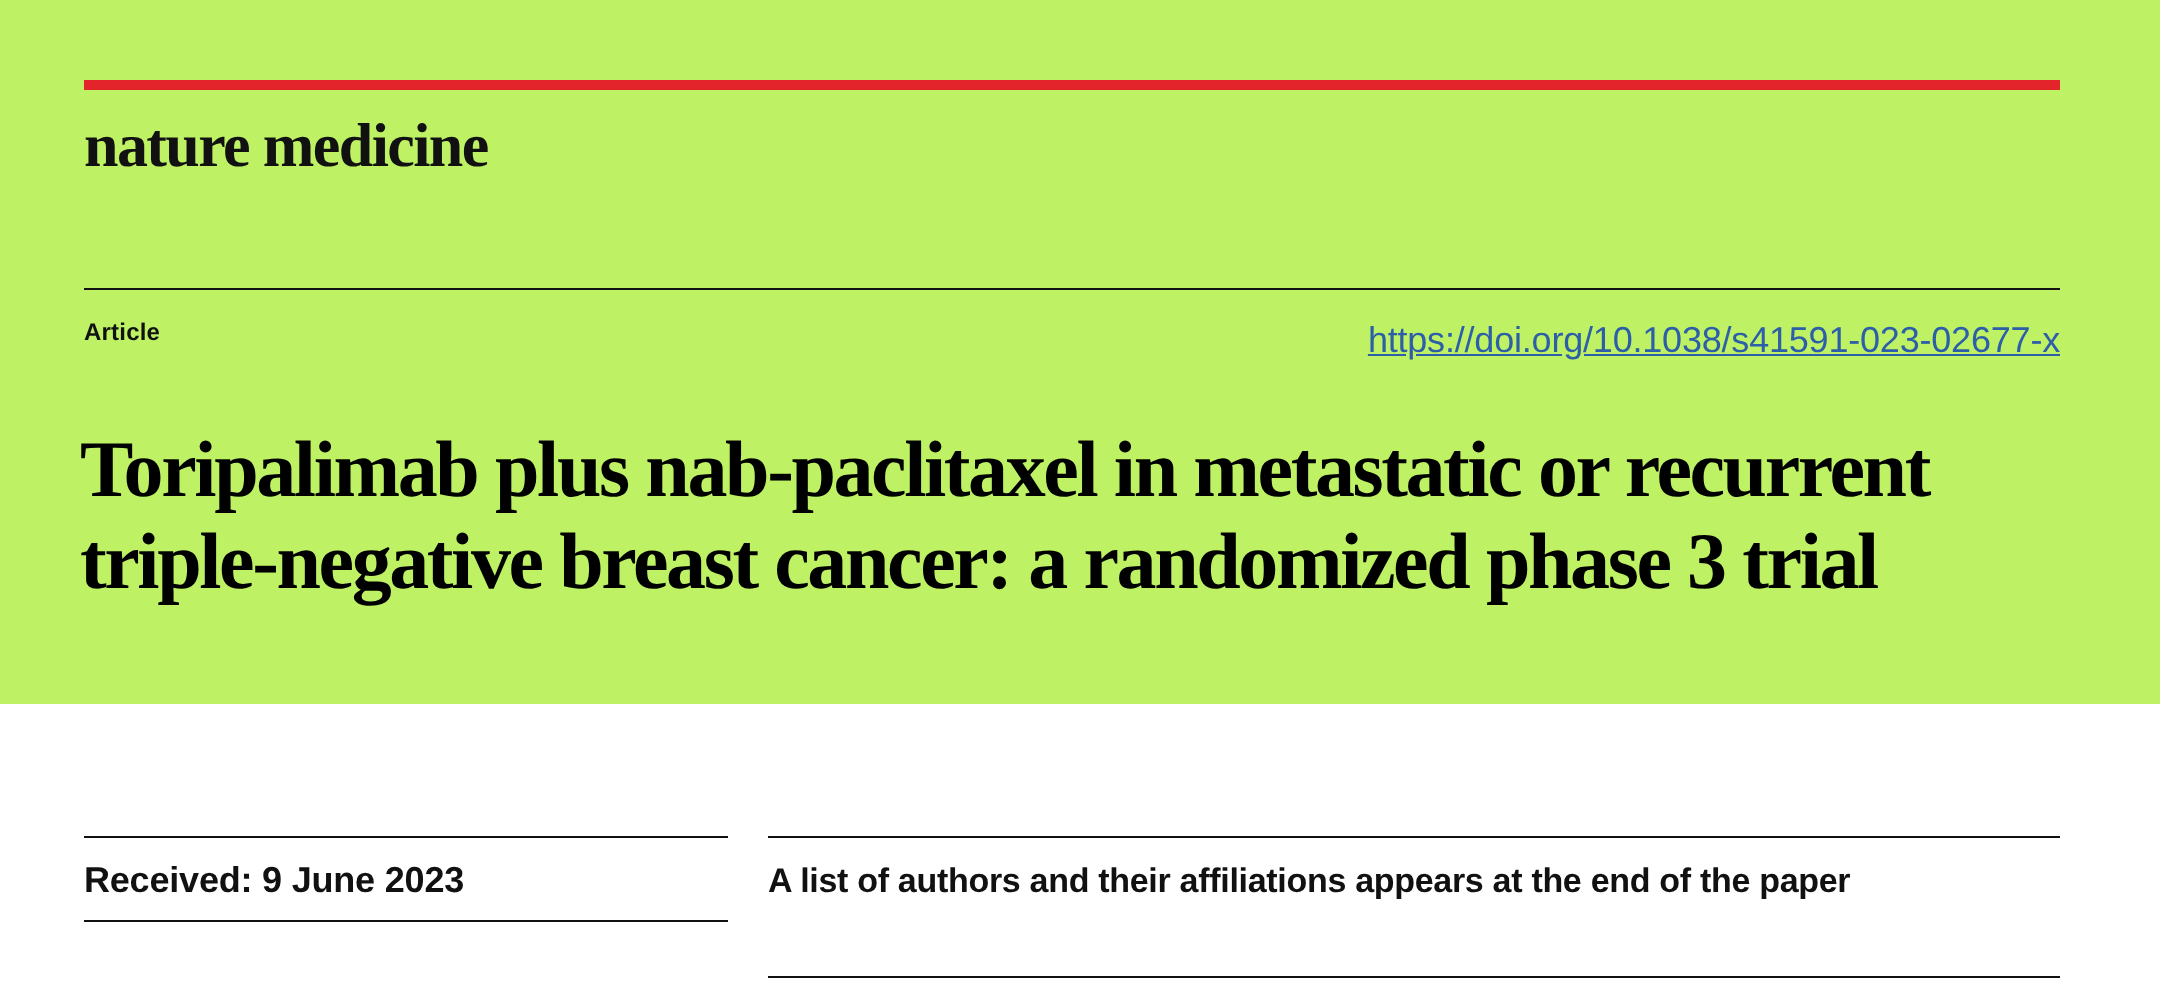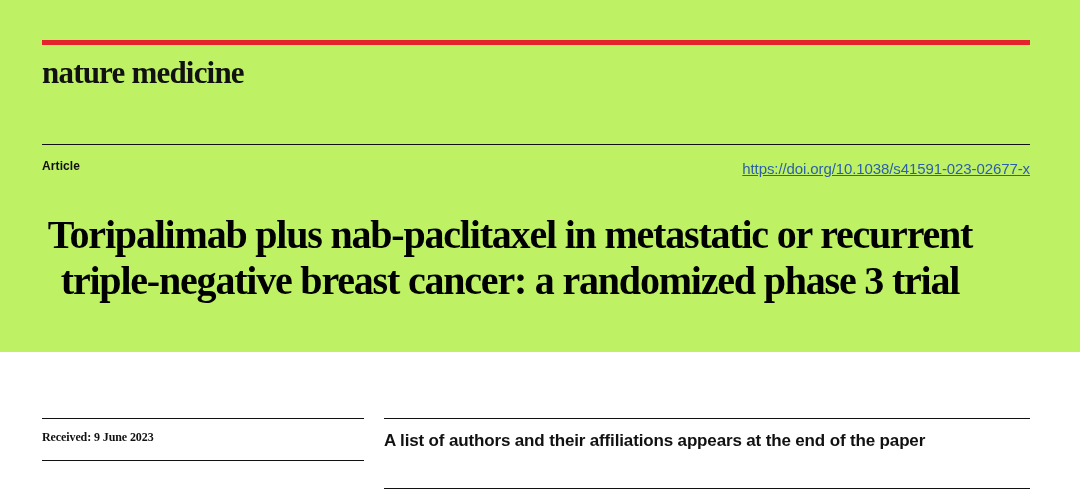--- a/index.html
+++ b/index.html
@@ -54,59 +54,58 @@
     font-weight: 700;
     font-size: 12px;
     color: #111111;
     letter-spacing: 0.1px;
   }
   .doi {
     position: absolute;
     right: 50px;
     top: 160px;
     font-family: "Liberation Sans", sans-serif;
-    font-size: 15px;
+    font-size: 18px;
     color: #2d5fa8;
     letter-spacing: -0.1px;
   }
   .title {
     position: absolute;
     left: 40px;
     top: 185px;
     width: 940px;
     font-family: "Liberation Serif", serif;
     font-weight: 700;
     font-size: 40px;
     line-height: 1.16;
     letter-spacing: -1.2px;
     color: #000000;
-    text-align: center;
   }
   .rule-left {
     position: absolute;
     left: 42px;
     top: 418px;
     width: 322px;
     height: 1px;
     background: #111111;
   }
   .rule-right {
     position: absolute;
     left: 384px;
     top: 418px;
     width: 646px;
     height: 1px;
     background: #111111;
   }
   .meta-item {
     position: absolute;
     left: 42px;
-    font-family: Liberation Serif, serif;
+    font-family: Liberation Sans, sans-serif;
     font-weight: 700;
-    font-size: 12px;
+    font-size: 18px;
     color: #111111;
     letter-spacing: -0.1px;
   }
   .meta-item.m0 { top: 430px; }
   .meta-item.m1 { top: 472px; }
   .meta-rule-1 {
     position: absolute;
     left: 42px;
     top: 460px;
     width: 322px;

